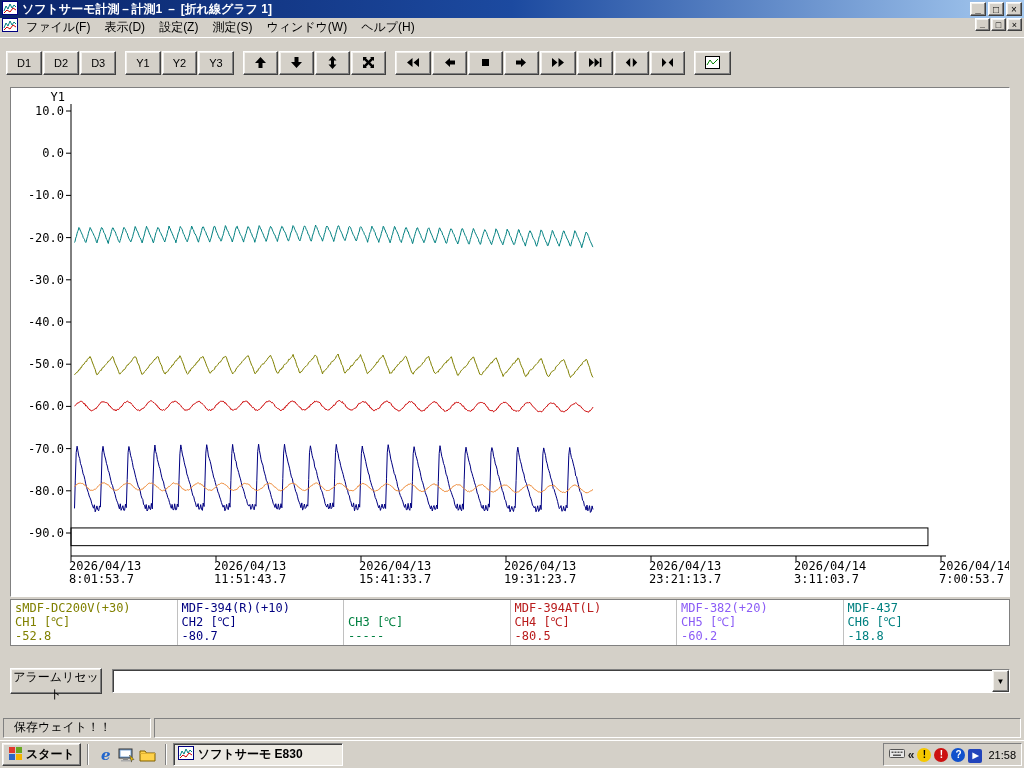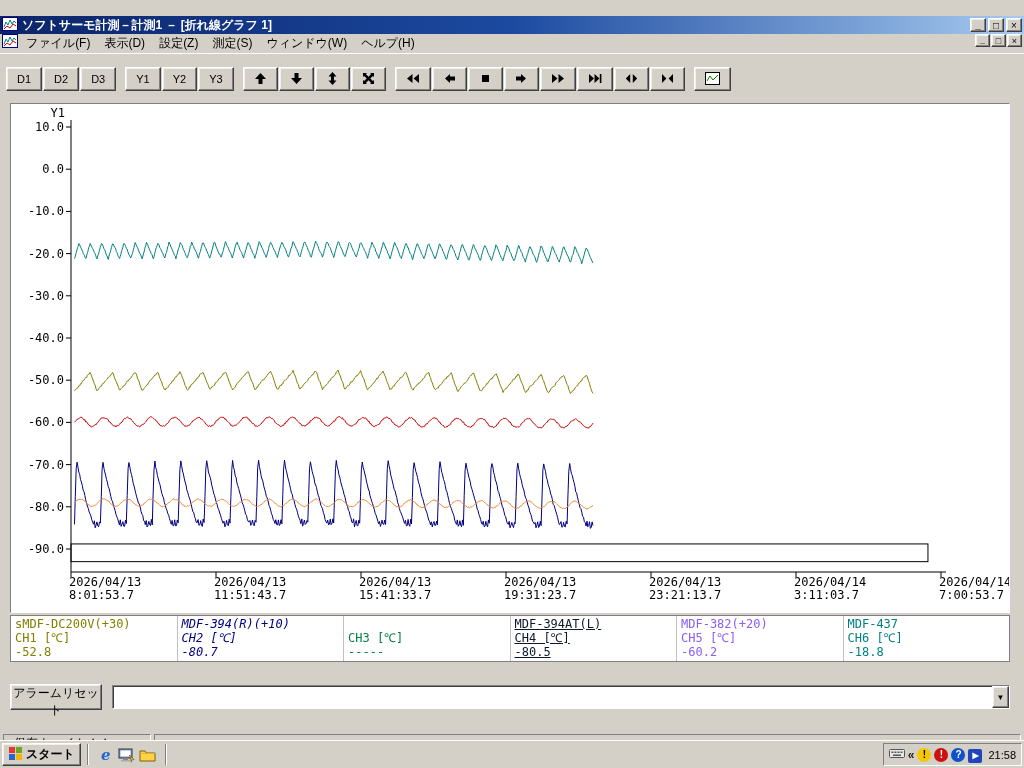--- a/index.html
+++ b/index.html
@@ -2,21 +2,21 @@
 <html><head>
 <meta charset="utf-8">
 <style>
   *{box-sizing:border-box;margin:0;padding:0;}
   html,body{width:1024px;height:768px;overflow:hidden;}
   body{background:#d4d0c8;font-family:"Liberation Sans",sans-serif;font-size:12px;color:#000;}
   .r3d{background:#d4d0c8;border:1px solid;border-color:#ffffff #404040 #404040 #ffffff;box-shadow:inset -1px -1px 0 #808080, inset 1px 1px 0 #f2f0ec;}
   .s3d{border:1px solid;border-color:#808080 #ffffff #ffffff #808080;box-shadow:inset 1px 1px 0 #404040;}
   button{font-family:"Liberation Sans",sans-serif;cursor:default;}
 
-  .window{position:absolute;left:0;top:16px;width:1024px;height:740px;display:flex;flex-direction:column;background:#d4d0c8;}
+  .window{position:absolute;left:0;top:0;width:1024px;height:740px;display:flex;flex-direction:column;background:#d4d0c8;}
 
   
   .titlebar{height:18px;background:linear-gradient(90deg,#0a246a 0%,#1c4aa0 50%,#a6caf0 100%);display:flex;align-items:center;gap:4px;padding:0 2px;}
   .title-text{color:#fff;font-weight:bold;font-size:12px;white-space:nowrap;flex:1;line-height:18px;}
   .win-controls{display:flex;gap:2px;}
   .win-btn{width:16px;height:14px;font-size:10px;line-height:11px;text-align:center;padding:0;}
   .win-btn.min{line-height:6px;font-weight:bold;}
 
   
   .menubar{height:19px;display:flex;align-items:flex-start;padding:0 2px;gap:1px;}
@@ -247,31 +247,31 @@
           <polyline points="63.5,398.9 64.3,398.0 65.2,396.9 66.1,395.9 66.9,396.1 67.8,395.1 68.7,395.3 69.5,395.2 70.4,395.5 71.3,395.3 72.1,396.1 73.0,396.3 73.9,397.7 74.7,397.6 75.6,398.8 76.4,399.9 77.3,400.1 78.2,401.6 79.0,402.1 79.9,402.4 80.8,402.2 81.6,402.4 82.5,402.0 83.4,401.3 84.2,401.6 85.1,400.6 85.9,399.5 86.8,398.7 87.7,397.6 88.5,396.8 89.4,396.8 90.3,396.1 91.1,395.1 92.0,394.7 92.9,395.1 93.7,394.8 94.6,395.8 95.5,395.8 96.3,396.9 97.2,396.6 98.0,397.7 98.9,398.9 99.8,400.0 100.6,400.5 101.5,401.2 102.4,401.9 103.2,401.7 104.1,402.0 105.0,402.7 105.8,402.0 106.7,402.0 107.6,401.0 108.4,400.4 109.3,399.5 110.1,398.8 111.0,398.2 111.9,397.3 112.7,396.3 113.6,396.2 114.5,395.8 115.3,395.2 116.2,394.6 117.1,395.2 117.9,395.8 118.8,395.5 119.7,396.0 120.5,396.6 121.4,397.9 122.2,398.6 123.1,399.1 124.0,400.4 124.8,400.9 125.7,401.1 126.6,401.9 127.4,401.8 128.3,401.8 129.2,402.2 130.0,401.4 130.9,401.1 131.8,401.1 132.6,400.0 133.5,398.9 134.3,398.7 135.2,397.7 136.1,396.8 136.9,396.1 137.8,395.3 138.7,395.1 139.5,395.4 140.4,395.1 141.3,395.7 142.1,395.5 143.0,396.6 143.9,397.0 144.7,397.4 145.6,398.8 146.4,398.8 147.3,399.8 148.2,400.6 149.0,401.6 149.9,401.9 150.8,402.7 151.6,402.8 152.5,402.2 153.4,402.5 154.2,402.1 155.1,401.2 155.9,400.1 156.8,399.7 157.7,398.4 158.5,398.5 159.4,397.5 160.3,396.6 161.1,395.7 162.0,395.2 162.9,394.7 163.7,395.6 164.6,395.8 165.5,395.7 166.3,395.9 167.2,396.1 168.0,397.5 168.9,397.7 169.8,398.5 170.6,399.8 171.5,400.9 172.4,400.9 173.2,402.0 174.1,402.1 175.0,402.6 175.8,401.8 176.7,401.7 177.6,402.1 178.4,401.6 179.3,400.8 180.1,400.3 181.0,398.8 181.9,398.2 182.7,397.1 183.6,397.1 184.5,395.9 185.3,395.9 186.2,395.2 187.1,394.7 187.9,395.3 188.8,396.0 189.7,395.7 190.5,396.9 191.4,396.8 192.2,398.1 193.1,399.2 194.0,400.0 194.8,400.3 195.7,400.8 196.6,401.6 197.4,402.1 198.3,401.9 199.2,401.9 200.0,402.7 200.9,402.1 201.8,401.7 202.6,400.6 203.5,400.1 204.3,399.7 205.2,398.9 206.1,397.6 206.9,396.7 207.8,396.4 208.7,396.3 209.5,395.5 210.4,395.1 211.3,395.3 212.1,395.6 213.0,395.6 213.9,396.7 214.7,396.9 215.6,397.6 216.4,398.1 217.3,399.5 218.2,400.6 219.0,401.0 219.9,401.6 220.8,401.9 221.6,401.9 222.5,402.8 223.4,401.9 224.2,402.0 225.1,401.3 225.9,401.6 226.8,400.3 227.7,399.1 228.5,398.3 229.4,398.3 230.3,397.5 231.1,396.9 232.0,396.0 232.9,395.6 233.7,395.3 234.6,395.6 235.5,395.9 236.3,395.8 237.2,396.2 238.0,396.5 238.9,397.2 239.8,398.8 240.6,399.4 241.5,400.4 242.4,400.4 243.2,401.4 244.1,402.2 245.0,401.8 245.8,402.8 246.7,402.4 247.6,402.0 248.4,401.7 249.3,400.9 250.1,400.6 251.0,400.1 251.9,399.5 252.7,398.6 253.6,396.9 254.5,396.5 255.3,396.0 256.2,395.6 257.1,395.8 257.9,395.6 258.8,394.9 259.7,395.8 260.5,395.7 261.4,396.8 262.2,397.7 263.1,398.5 264.0,399.2 264.8,399.4 265.7,400.6 266.6,401.4 267.4,402.1 268.3,402.1 269.2,402.7 270.0,402.8 270.9,402.3 271.8,401.6 272.6,401.9 273.5,400.6 274.3,399.7 275.2,399.4 276.1,398.8 276.9,397.7 277.8,397.0 278.7,395.9 279.5,395.8 280.4,395.5 281.3,395.3 282.1,395.2 283.0,395.7 283.9,395.9 284.7,396.2 285.6,397.1 286.4,398.0 287.3,399.1 288.2,399.6 289.0,400.1 289.9,401.1 290.8,401.4 291.6,402.3 292.5,402.2 293.4,402.6 294.2,402.2 295.1,402.3 295.9,401.2 296.8,400.9 297.7,400.7 298.5,399.2 299.4,398.3 300.3,397.8 301.1,397.4 302.0,396.7 302.9,395.6 303.7,395.9 304.6,395.1 305.5,394.9 306.3,395.2 307.2,395.9 308.0,396.8 308.9,397.3 309.8,397.8 310.6,398.3 311.5,399.3 312.4,400.2 313.2,401.3 314.1,401.6 315.0,402.5 315.8,402.6 316.7,402.5 317.6,402.5 318.4,402.3 319.3,401.6 320.1,400.9 321.0,400.6 321.9,399.9 322.7,399.4 323.6,398.4 324.5,397.7 325.3,396.4 326.2,395.7 327.1,395.4 327.9,396.0 328.8,395.0 329.7,395.8 330.5,395.8 331.4,396.4 332.2,397.2 333.1,398.1 334.0,398.4 334.8,399.0 335.7,400.6 336.6,400.6 337.4,402.1 338.3,402.6 339.2,402.4 340.0,402.5 340.9,402.5 341.8,402.8 342.6,402.7 343.5,401.7 344.3,401.2 345.2,400.7 346.1,399.5 346.9,398.1 347.8,398.2 348.7,396.6 349.5,396.8 350.4,396.4 351.3,395.3 352.1,395.8 353.0,395.4 353.9,396.5 354.7,396.5 355.6,397.2 356.4,397.8 357.3,398.7 358.2,399.4 359.0,400.0 359.9,401.1 360.8,401.9 361.6,401.8 362.5,402.9 363.4,403.0 364.2,403.4 365.1,402.3 365.9,402.6 366.8,402.2 367.7,401.5 368.5,401.1 369.4,399.6 370.3,398.7 371.1,398.7 372.0,397.6 372.9,397.1 373.7,396.6 374.6,395.8 375.5,395.5 376.3,396.1 377.2,396.4 378.0,396.4 378.9,397.3 379.8,397.5 380.6,398.5 381.5,399.1 382.4,399.7 383.2,401.2 384.1,402.1 385.0,401.9 385.8,402.9 386.7,402.7 387.6,402.8 388.4,403.1 389.3,402.9 390.1,402.3 391.0,401.9 391.9,400.6 392.7,400.0 393.6,399.1 394.5,398.1 395.3,397.6 396.2,397.7 397.1,396.2 397.9,396.3 398.8,396.2 399.7,395.6 400.5,396.4 401.4,396.9 402.2,397.4 403.1,397.4 404.0,398.7 404.8,398.9 405.7,400.6 406.6,400.8 407.4,402.0 408.3,402.7 409.2,402.3 410.0,403.6 410.9,403.4 411.8,403.4 412.6,403.4 413.5,402.1 414.3,402.3 415.2,401.2 416.1,400.9 416.9,399.6 417.8,399.4 418.7,398.4 419.5,397.5 420.4,397.1 421.3,396.5 422.1,396.2 423.0,395.9 423.9,396.0 424.7,397.2 425.6,396.9 426.4,397.3 427.3,398.2 428.2,399.5 429.0,400.2 429.9,400.9 430.8,401.3 431.6,402.5 432.5,402.4 433.4,403.6 434.2,403.5 435.1,403.3 436.0,403.1 436.8,403.2 437.7,402.2 438.5,402.0 439.4,400.8 440.3,400.6 441.1,399.6 442.0,398.2 442.9,398.2 443.7,397.5 444.6,397.1 445.5,396.5 446.3,396.9 447.2,396.7 448.0,397.2 448.9,396.7 449.8,397.4 450.6,398.4 451.5,399.4 452.4,400.1 453.2,400.7 454.1,401.6 455.0,402.0 455.8,402.9 456.7,403.6 457.6,403.2 458.4,403.9 459.3,403.1 460.1,403.2 461.0,402.8 461.9,401.8 462.7,401.7 463.6,400.8 464.5,399.9 465.3,399.3 466.2,398.6 467.1,397.9 467.9,396.9 468.8,397.3 469.7,396.9 470.5,396.7 471.4,396.4 472.2,397.1 473.1,398.3 474.0,398.6 474.8,399.3 475.7,400.0 476.6,401.0 477.4,402.0 478.3,402.0 479.2,402.7 480.0,403.5 480.9,403.6 481.8,403.9 482.6,404.2 483.5,403.2 484.3,403.6 485.2,402.1 486.1,402.1 486.9,401.5 487.8,400.5 488.7,399.1 489.5,398.8 490.4,397.7 491.3,397.9 492.1,397.5 493.0,396.7 493.9,397.3 494.7,397.2 495.6,397.2 496.4,397.6 497.3,398.7 498.2,399.0 499.0,400.0 499.9,401.0 500.8,401.7 501.6,402.9 502.5,403.2 503.4,404.0 504.2,404.4 505.1,404.5 506.0,404.1 506.8,403.9 507.7,403.8 508.5,403.3 509.4,401.8 510.3,401.8 511.1,400.9 512.0,399.5 512.9,399.6 513.7,398.8 514.6,397.6 515.5,397.5 516.3,397.5 517.2,396.9 518.0,396.9 518.9,396.9 519.8,398.1 520.6,398.0 521.5,398.9 522.4,400.4 523.2,401.0 524.1,401.6 525.0,402.1 525.8,402.8 526.7,403.4 527.6,404.0 528.4,403.7 529.3,404.7 530.1,403.6 531.0,404.0 531.9,403.0 532.7,402.5 533.6,402.3 534.5,401.6 535.3,400.3 536.2,399.4 537.1,398.3 537.9,398.3 538.8,397.6 539.7,397.5 540.5,397.5 541.4,397.6 542.2,397.2 543.1,397.5 544.0,398.2 544.8,399.1 545.7,399.9 546.6,400.9 547.4,401.8 548.3,402.3 549.2,403.4 550.0,403.3 550.9,404.3 551.8,404.4 552.6,404.1 553.5,404.5 554.3,404.6 555.2,403.6 556.1,403.3 556.9,402.0 557.8,402.0 558.7,400.4 559.5,399.7 560.4,398.8 561.3,398.1 562.1,397.5 563.0,397.3 563.9,396.9 564.7,397.0 565.6,398.1 566.4,398.3 567.3,398.4 568.2,399.7 569.0,399.9 569.9,401.2 570.8,401.8 571.6,402.3 572.5,403.2 573.4,403.6 574.2,404.3 575.1,405.0 576.0,404.2 576.8,405.0 577.7,404.2 578.5,403.6 579.4,403.0 580.3,403.0 581.1,402.1 582.0,401.3" fill="none" stroke="#ee8833" stroke-width="1" stroke-linejoin="round"></polyline>
         </svg>
     </div>
 
     <div class="legend" id="legend">
         <div class="legend-col" style="color: rgb(128, 128, 0);">
           <div class="legend-line">sMDF-DC200V(+30)</div>
           <div class="legend-line">CH1 [℃]</div>
           <div class="legend-line">-52.8</div>
         </div>
-        <div class="legend-col" style="color: rgb(0, 0, 128); font-style: italic;">
+        <div class="legend-col" style="color: rgb(0, 0, 128);">
           <div class="legend-line">MDF-394(R)(+10)</div>
           <div class="legend-line">CH2 [℃]</div>
           <div class="legend-line">-80.7</div>
         </div>
         <div class="legend-col" style="color: rgb(0, 128, 64);">
           <div class="legend-line"></div>
           <div class="legend-line">CH3 [℃]</div>
           <div class="legend-line">-----</div>
         </div>
-        <div class="legend-col" style="color: #0f172a; text-decoration: underline;">
+        <div class="legend-col" style="color: #b91c1c;">
           <div class="legend-line">MDF-394AT(L)</div>
           <div class="legend-line">CH4 [℃]</div>
           <div class="legend-line">-80.5</div>
         </div>
         <div class="legend-col" style="color: #8b5cf6;">
           <div class="legend-line">MDF-382(+20)</div>
           <div class="legend-line">CH5 [℃]</div>
           <div class="legend-line">-60.2</div>
         </div>
         <div class="legend-col" style="color: rgb(0, 128, 128);">
@@ -324,20 +324,28 @@
         </svg>
       </span>
       <span class="ql-icon">
         <svg width="17" height="16">
           <path d="M1 4h5l1.5 2H16v8H1z" fill="#ffd24a" stroke="#806000"></path>
           <path d="M1 6.5h15" stroke="#e0b030"></path>
         </svg>
       </span>
     </div>
   <div class="tb-sep"></div>
+  <button class="task-btn">
+    <span id="task-icon"><svg width="16" height="14">
+          <rect x="0.5" y="0.5" width="15" height="13" fill="#fff" stroke="#000080"></rect>
+          <polyline points="2,10 4,5 6,8 8,3 10,7 12,4 14,6" fill="none" stroke="#008080"></polyline>
+          <polyline points="2,12 5,9 8,11 11,7 14,9" fill="none" stroke="#cc0000"></polyline>
+        </svg></span>
+    <span>ソフトサーモ  E830</span>
+  </button>
   <div class="tray">
     <span class="tray-slot" id="tray-icons">
         <span><svg width="16" height="16">
             <rect x="0.5" y="4.5" width="15" height="8" rx="1" fill="#e8e8e8" stroke="#555"></rect>
             <g fill="#555">
               <rect x="2.5" y="6.5" width="2" height="1.5"></rect>
               <rect x="5.5" y="6.5" width="2" height="1.5"></rect>
               <rect x="8.5" y="6.5" width="2" height="1.5"></rect>
               <rect x="11.5" y="6.5" width="2" height="1.5"></rect>
               <rect x="4" y="9.5" width="8" height="1.5"></rect>

